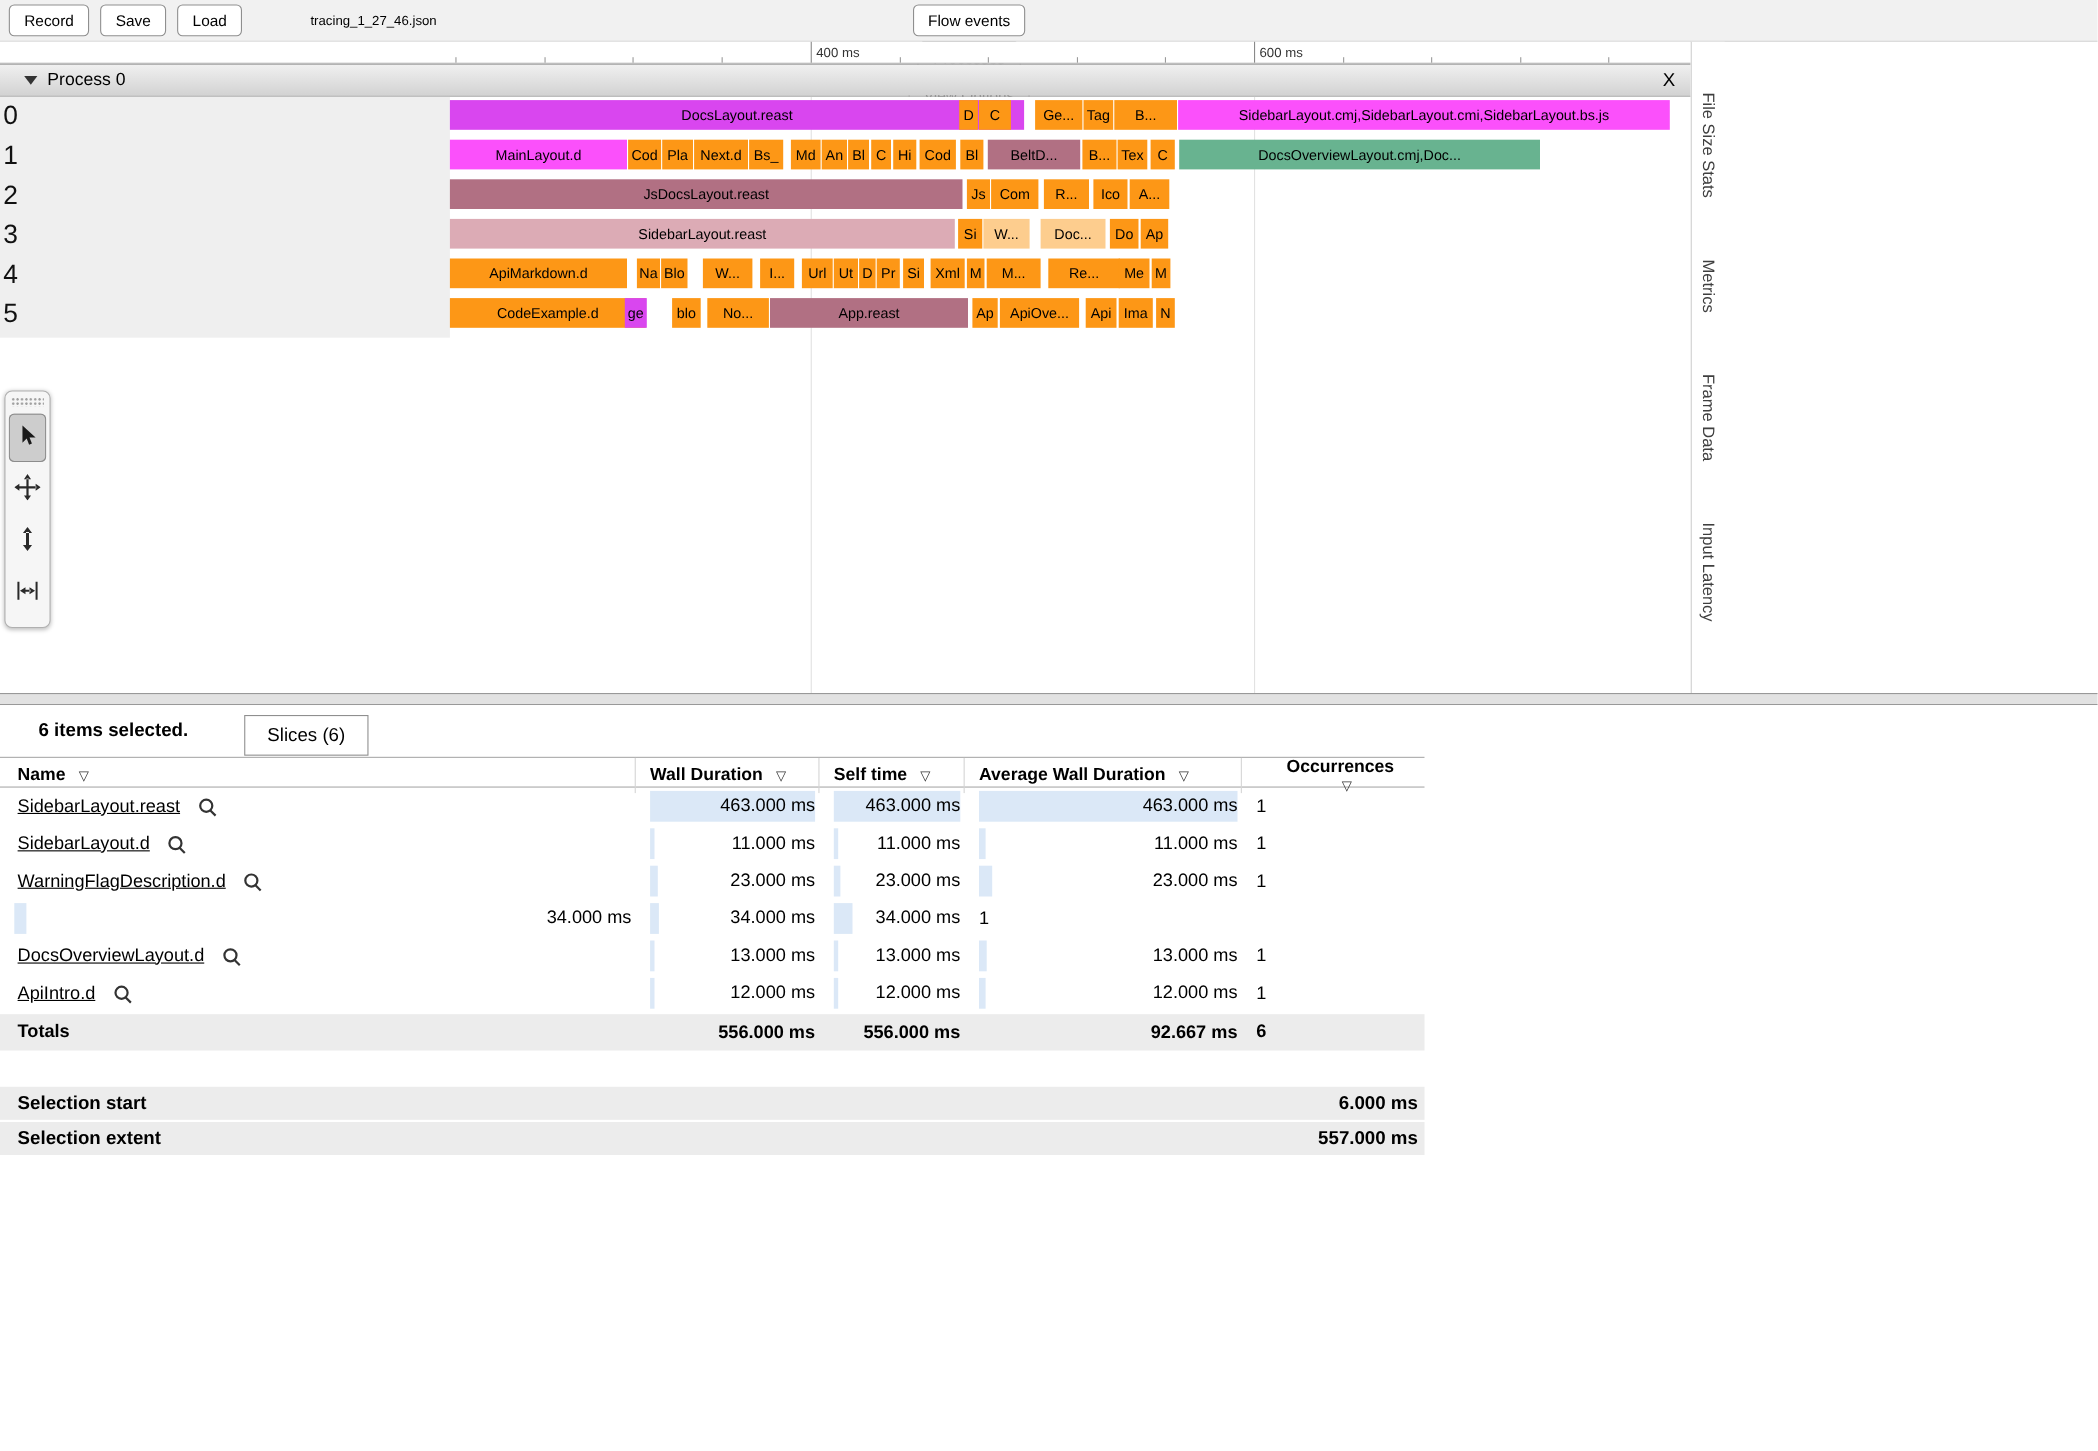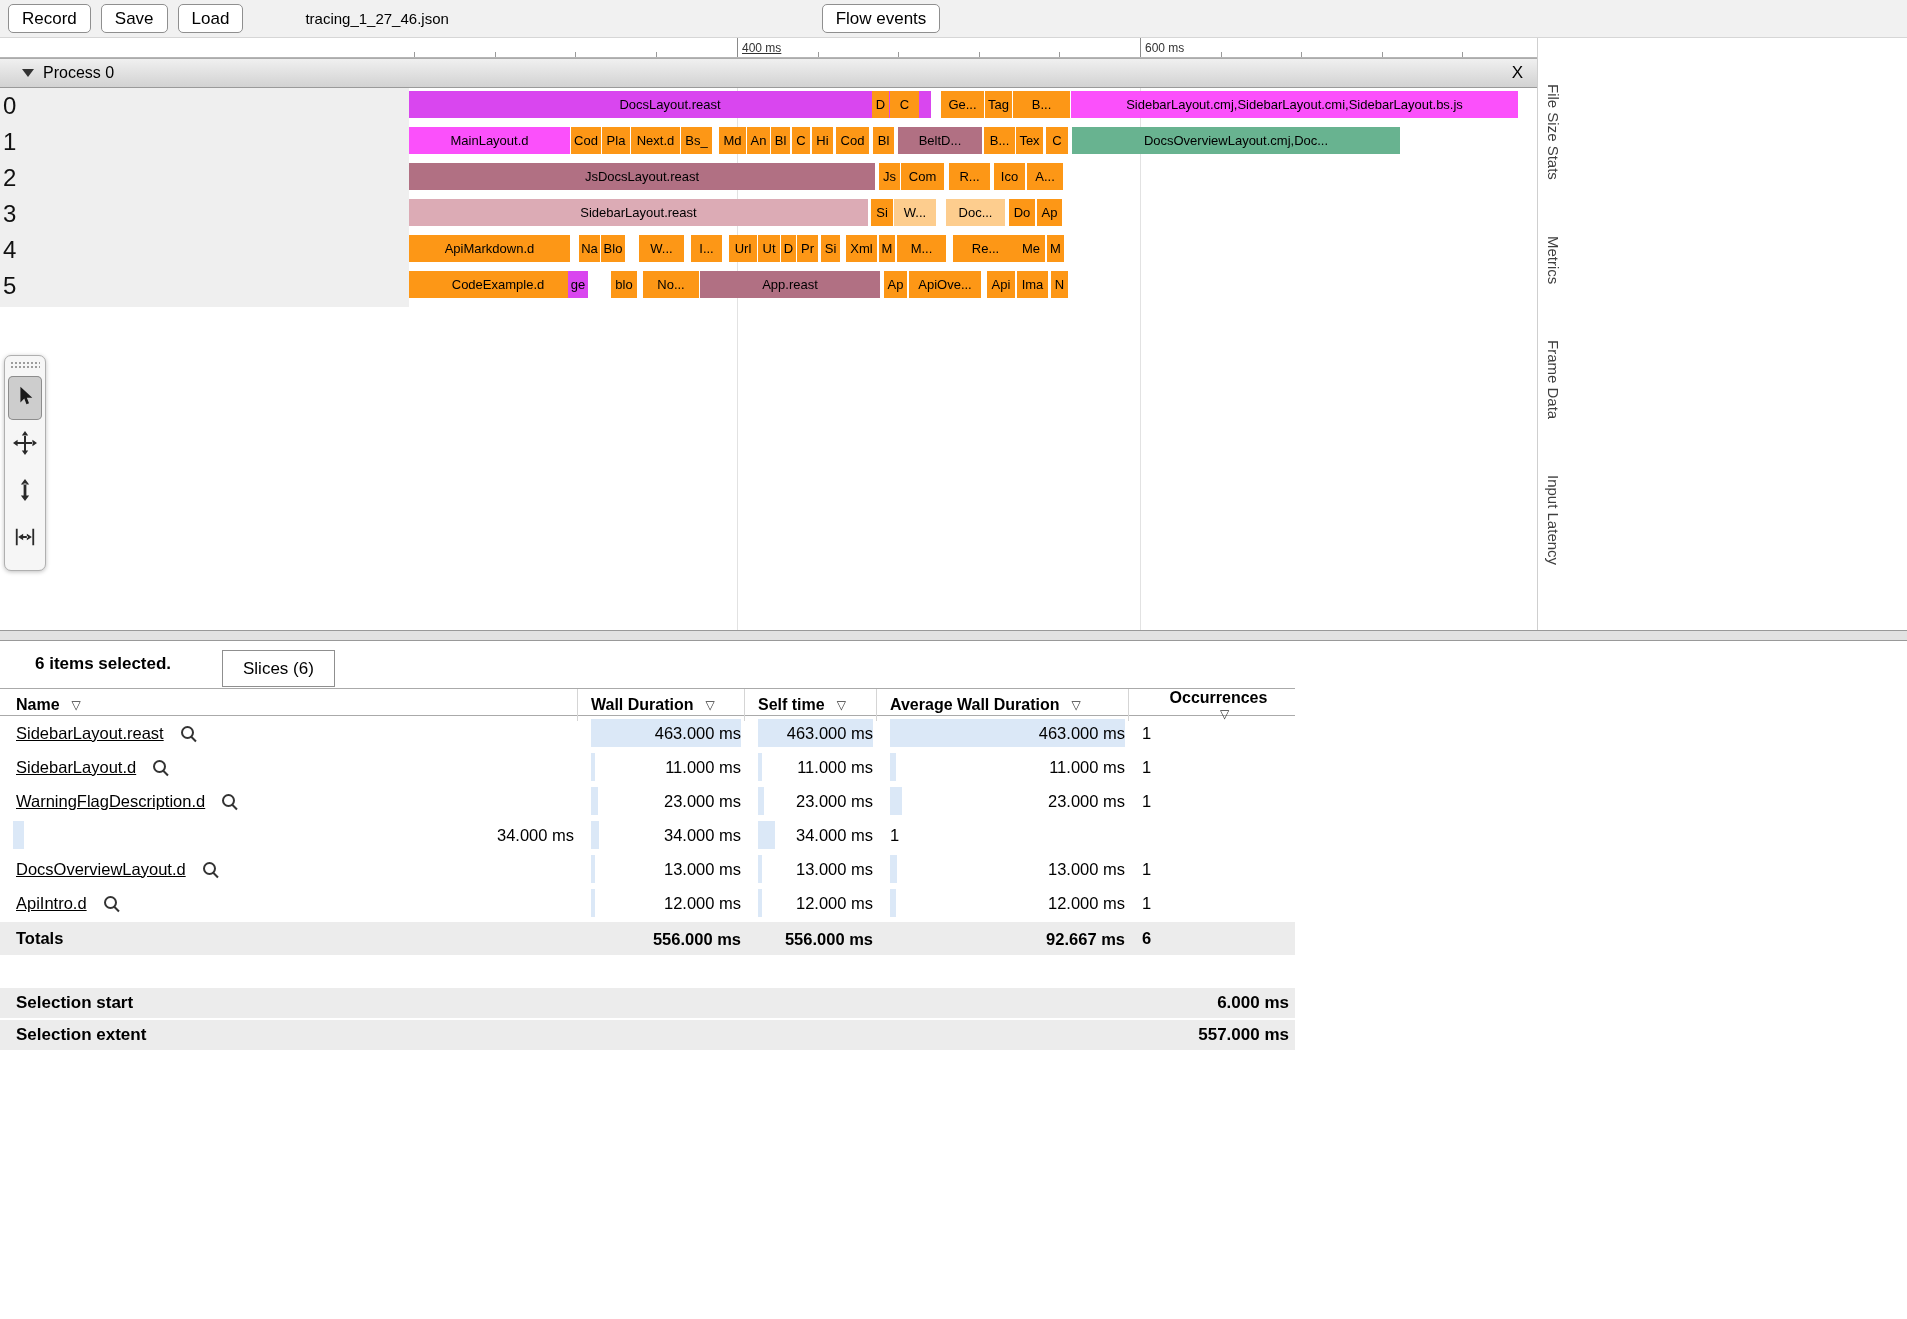--- a/index.html
+++ b/index.html
@@ -6,23 +6,23 @@
   html,body { width:1907px; height:1319px; background:#fff; overflow:hidden;
     font-family:"Liberation Sans", sans-serif; color:#000; }
   .app { position:relative; width:1907px; height:1319px; background:#fff; }
 
   
   .toolbar { position:absolute; top:0; left:0; width:100%; height:38px;
     background:#f1f1f1; border-bottom:1px solid #d6d6d6; }
   .tb-left { position:absolute; left:8px; top:4px; display:flex; align-items:center; gap:10px; }
   .tb-right { position:absolute; left:740px; top:4px; display:flex; align-items:center; gap:5px;flex-direction:column; }
   .btn { height:29px; padding:0 13px; background:#fff; border:1px solid #8f8f8f;
-    border-radius:5px; font-size:17px; display:flex; align-items:center; cursor:default; }
+    border-radius:5px; font-size:14px; display:flex; align-items:center; cursor:default; }
   .btn.sm { padding:0 11px; }
-  .tb-title { margin-left:52px; font-size:15px; }
+  .tb-title { margin-left:52px; font-size:12px; }
   .tb-input { width:276px; height:27px; border:1px solid #8f8f8f; border-radius:2px;
     background:#fff; font-size:15px; padding:0 6px; margin:0 3px; }
 
   
   .ruler { position:absolute; top:38px; left:0; width:1537px; height:20px;
     background:#fff; border-bottom:1px solid #b5b5b5; }
   .maj-line { position:absolute; top:0; bottom:0; width:1px; background:#8a8a8a; }
   .maj-label { position:absolute; top:3px; font-size:12px; color:#333; white-space:nowrap; }
   .min-tick { position:absolute; bottom:0; width:1px; height:5px; background:#9a9a9a; }
 
@@ -131,21 +131,21 @@
       <div class="min-tick" style="left: 656px;"></div>
       <div class="min-tick" style="left: 818px;"></div>
       <div class="min-tick" style="left: 898px;"></div>
       <div class="min-tick" style="left: 979px;"></div>
       <div class="min-tick" style="left: 1059px;"></div>
       <div class="min-tick" style="left: 1221px;"></div>
       <div class="min-tick" style="left: 1301px;"></div>
       <div class="min-tick" style="left: 1382px;"></div>
       <div class="min-tick" style="left: 1462px;"></div>
       <div class="maj-line" style="left: 737px;"></div>
-      <div class="maj-label" style="left: 742px; text-decoration: underline;">400 ms</div>
+      <div class="maj-label" style="left: 742px;">400 ms</div>
       <div class="maj-line" style="left: 1140px;"></div>
       <div class="maj-label" style="left: 1145px;">600 ms</div>
     </div>
 
   <div class="process-bar">
     <div class="collapse-arrow"></div>
     <div class="process-label">Process 0</div>
     <div class="process-close">X</div>
   </div>
 

